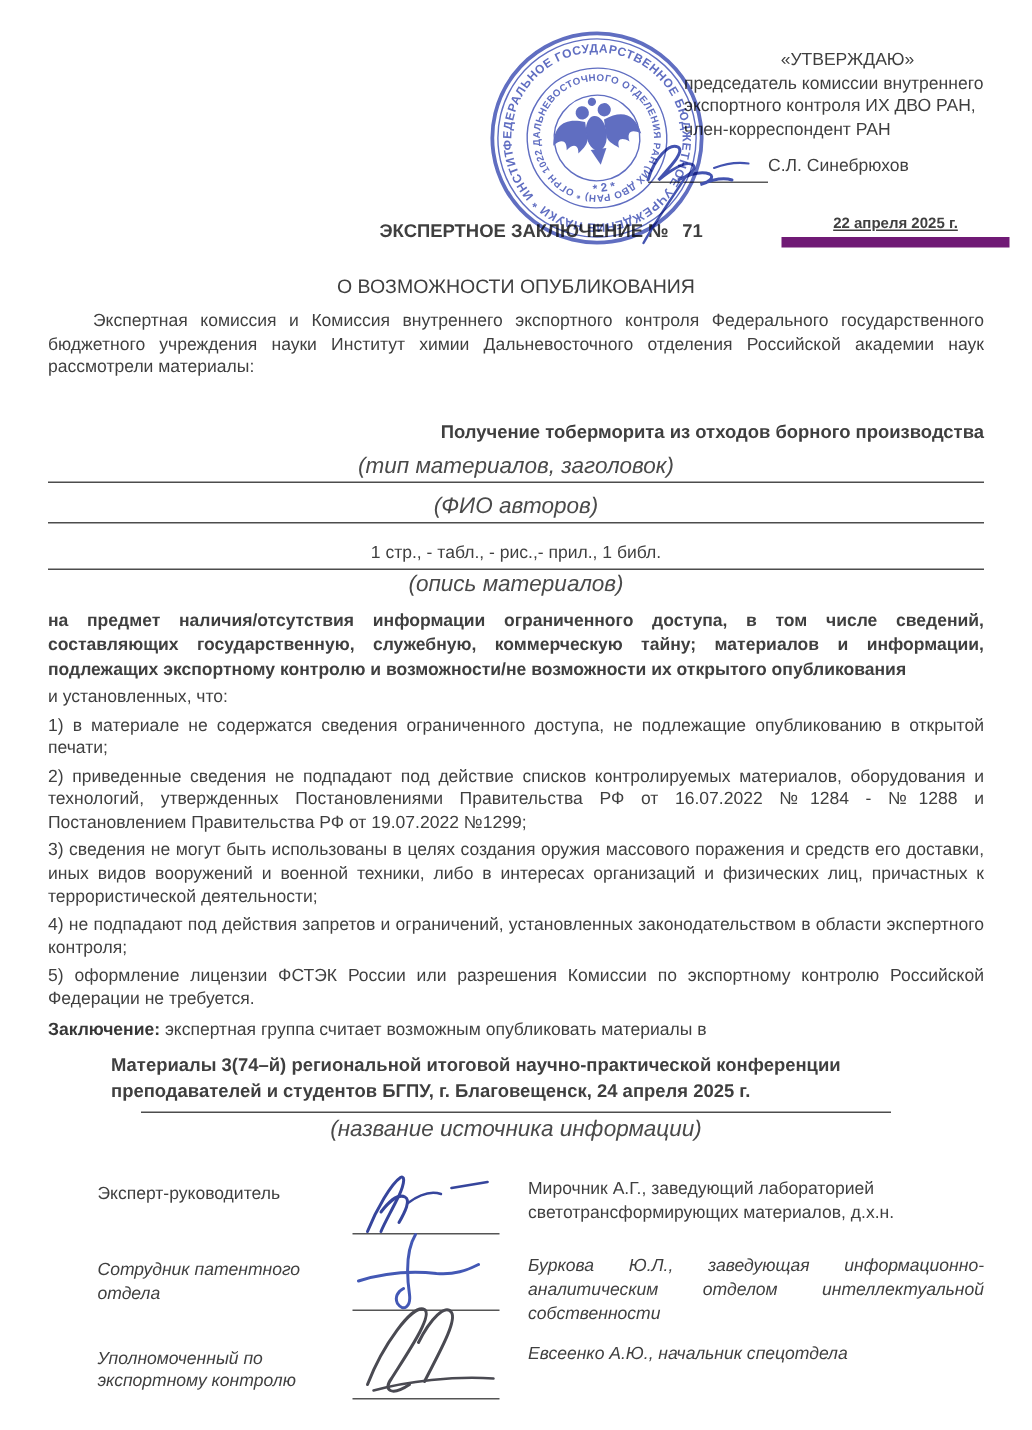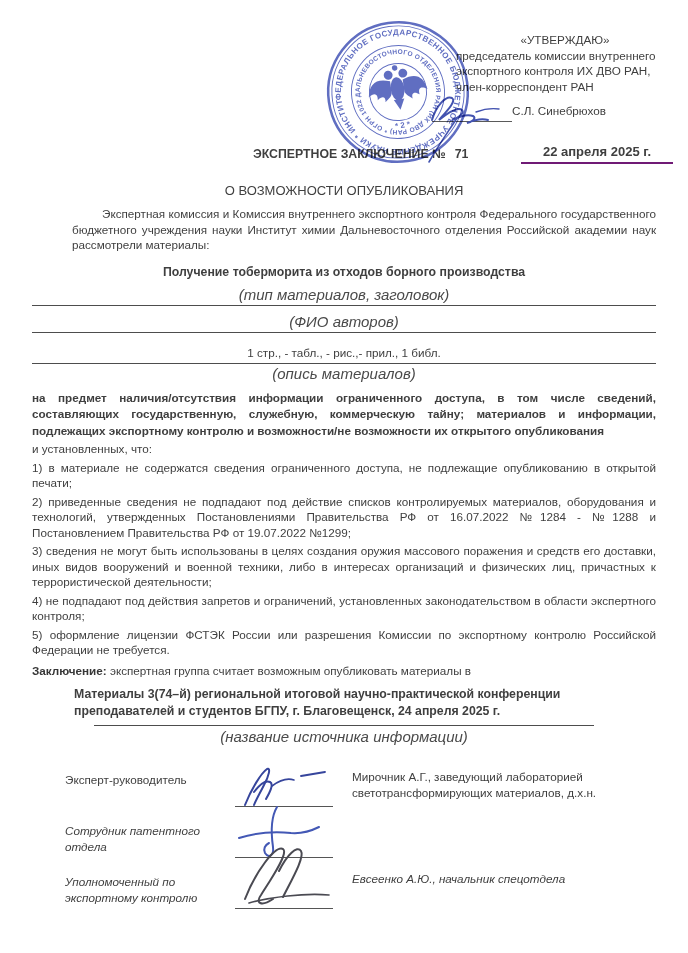--- a/index.html
+++ b/index.html
@@ -11,26 +11,26 @@
   }
   
   .stamp { position:absolute; left:324px; top:18px; width:148px; height:148px; opacity:.93; mix-blend-mode:multiply; z-index:3; transform:rotate(-8deg); }
   .approval { position:absolute; left:456px; top:32px; width:218px; z-index:1; line-height:15.5px; }
   .approval .quote { text-align:center; }
   .approver-sig { position:absolute; left:424px; top:88px; width:118px; height:78px; z-index:2; }
   .approver-sig-line { position:absolute; left:432px; top:121px; width:80px; border-bottom:1px solid #5a5a5a; }
   .approver-name { position:absolute; left:512px; top:104px; }
   .doc-title-row { position:absolute; left:253px; top:147px; font-weight:bold; font-size:12.3px; white-space:nowrap; z-index:1;}
   .doc-number { margin-left:9px; }
-  .doc-date { position:absolute; left:521px; top:144px; width:152px; text-align:center; font-weight:bold; font-size:13px; border-bottom:2px solid #701a75; padding-bottom:3px; }
+  .doc-date { position:absolute; left:521px; top:144px; width:152px; text-align:center; font-weight:bold; font-size:10px; border-bottom:7px solid #701a75; padding-bottom:3px;text-decoration:underline; }
   
   .content { position:absolute; left:32px; top:176px; width:624px; }
   .subject { margin-top:7px; text-align:center; font-size:13px; }
-  .intro { margin-top:8px; text-align:justify; text-indent:30px; line-height:15.6px;margin-left:40px; }
-  .m-title { margin-top:12px; text-align:center; font-weight:bold; font-size:12.3px; }
+  .intro { margin-top:8px; text-align:justify; text-indent:30px; line-height:15.6px; }
+  .m-title { margin-top:28px; text-align:right; font-weight:bold; font-size:12.3px; }
   .caption { font-style:italic; font-size:15px; text-align:center; color:#4a4a4a; }
   .cap-a { margin-top:7px; }
   .rule { border-top:1.4px solid #4d4d4d; height:0; }
   .r1 { margin-top:2px; }
   .authors { margin-top:7px; text-align:center; font-weight:bold; font-size:12.3px; }
   .inventory { margin-top:13px; text-align:center; }
   .r2 { margin-top:4px; }
   .cap-b { margin-top:1px; }
   .purpose { margin-top:8px; font-weight:bold; text-align:justify; line-height:16.4px; }
   .confirms { margin-top:2px; line-height:15.5px; }
@@ -159,20 +159,21 @@
         <div class="sig-role">Сотрудник патентного отдела</div>
         <div class="sig-mid">
           <svg class="sig-svg" width="108" height="56" viewBox="0 0 108 56">
             <g fill="none" stroke="#4358b5" stroke-width="2" stroke-linecap="round">
               <path d="M46 3 C40 13 40 29 42 43 C43 51 38 55 34 49 C32 45 34 41 38 39"></path>
               <path d="M8 34 C24 29 42 27 60 29 C72 30 80 27 88 23"></path>
             </g>
           </svg>
           <div class="sig-line"></div>
         </div>
+        <div class="sig-person">Буркова Ю.Л., заведующая информационно-аналитическим отделом интеллектуальной собственности</div>
       </div>
 
       <div class="sig-row row3">
         <div class="sig-role">Уполномоченный по
 экспортному контролю</div>
         <div class="sig-mid">
           <svg class="sig-svg" width="118" height="74" viewBox="0 0 118 74">
             <g fill="none" stroke="#4a4a52" stroke-width="2" stroke-linecap="round">
               <path d="M14 60 C24 34 44 6 52 10 C58 14 40 40 30 56 C24 64 30 68 42 60"></path>
               <path d="M48 32 C56 16 66 6 70 12 C74 18 60 42 52 58"></path>

